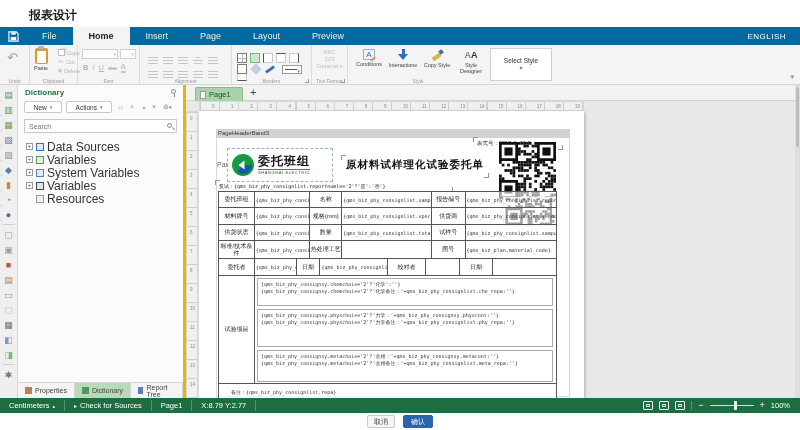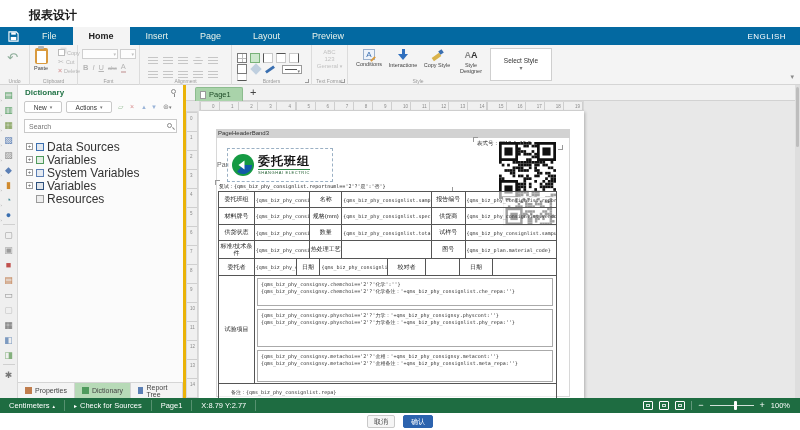--- a/index.html
+++ b/index.html
@@ -435,20 +435,21 @@
         <svg width="24" height="24" viewBox="0 0 24 24">
           <circle cx="12" cy="12" r="11" fill="#159a43"></circle>
           <path d="M21 12a9 9 0 0 1-15 6.7L12 12z" fill="#1259a8"></path>
           <path d="M7.5 12l6-4.5v9z" fill="#ffffff"></path>
         </svg>
         <span class="txt">
           <span class="cn" style="display:block">委托班组</span>
           <span class="en" style="display:block">SHANGHAI ELECTRIC</span>
         </span>
       </div>
+      <div class="rpt-title corner">原材料试样理化试验委托单</div>
       <svg class="qr1" id="qr1" viewBox="0 0 21 21">
           <g fill="#111">
             <rect x="7" y="0" width="1" height="1"></rect>
             <rect x="8" y="0" width="1" height="1"></rect>
             <rect x="9" y="0" width="1" height="1"></rect>
             <rect x="10" y="0" width="1" height="1"></rect>
             <rect x="11" y="0" width="1" height="1"></rect>
             <rect x="13" y="0" width="1" height="1"></rect>
             <rect x="9" y="1" width="1" height="1"></rect>
             <rect x="10" y="1" width="1" height="1"></rect>

